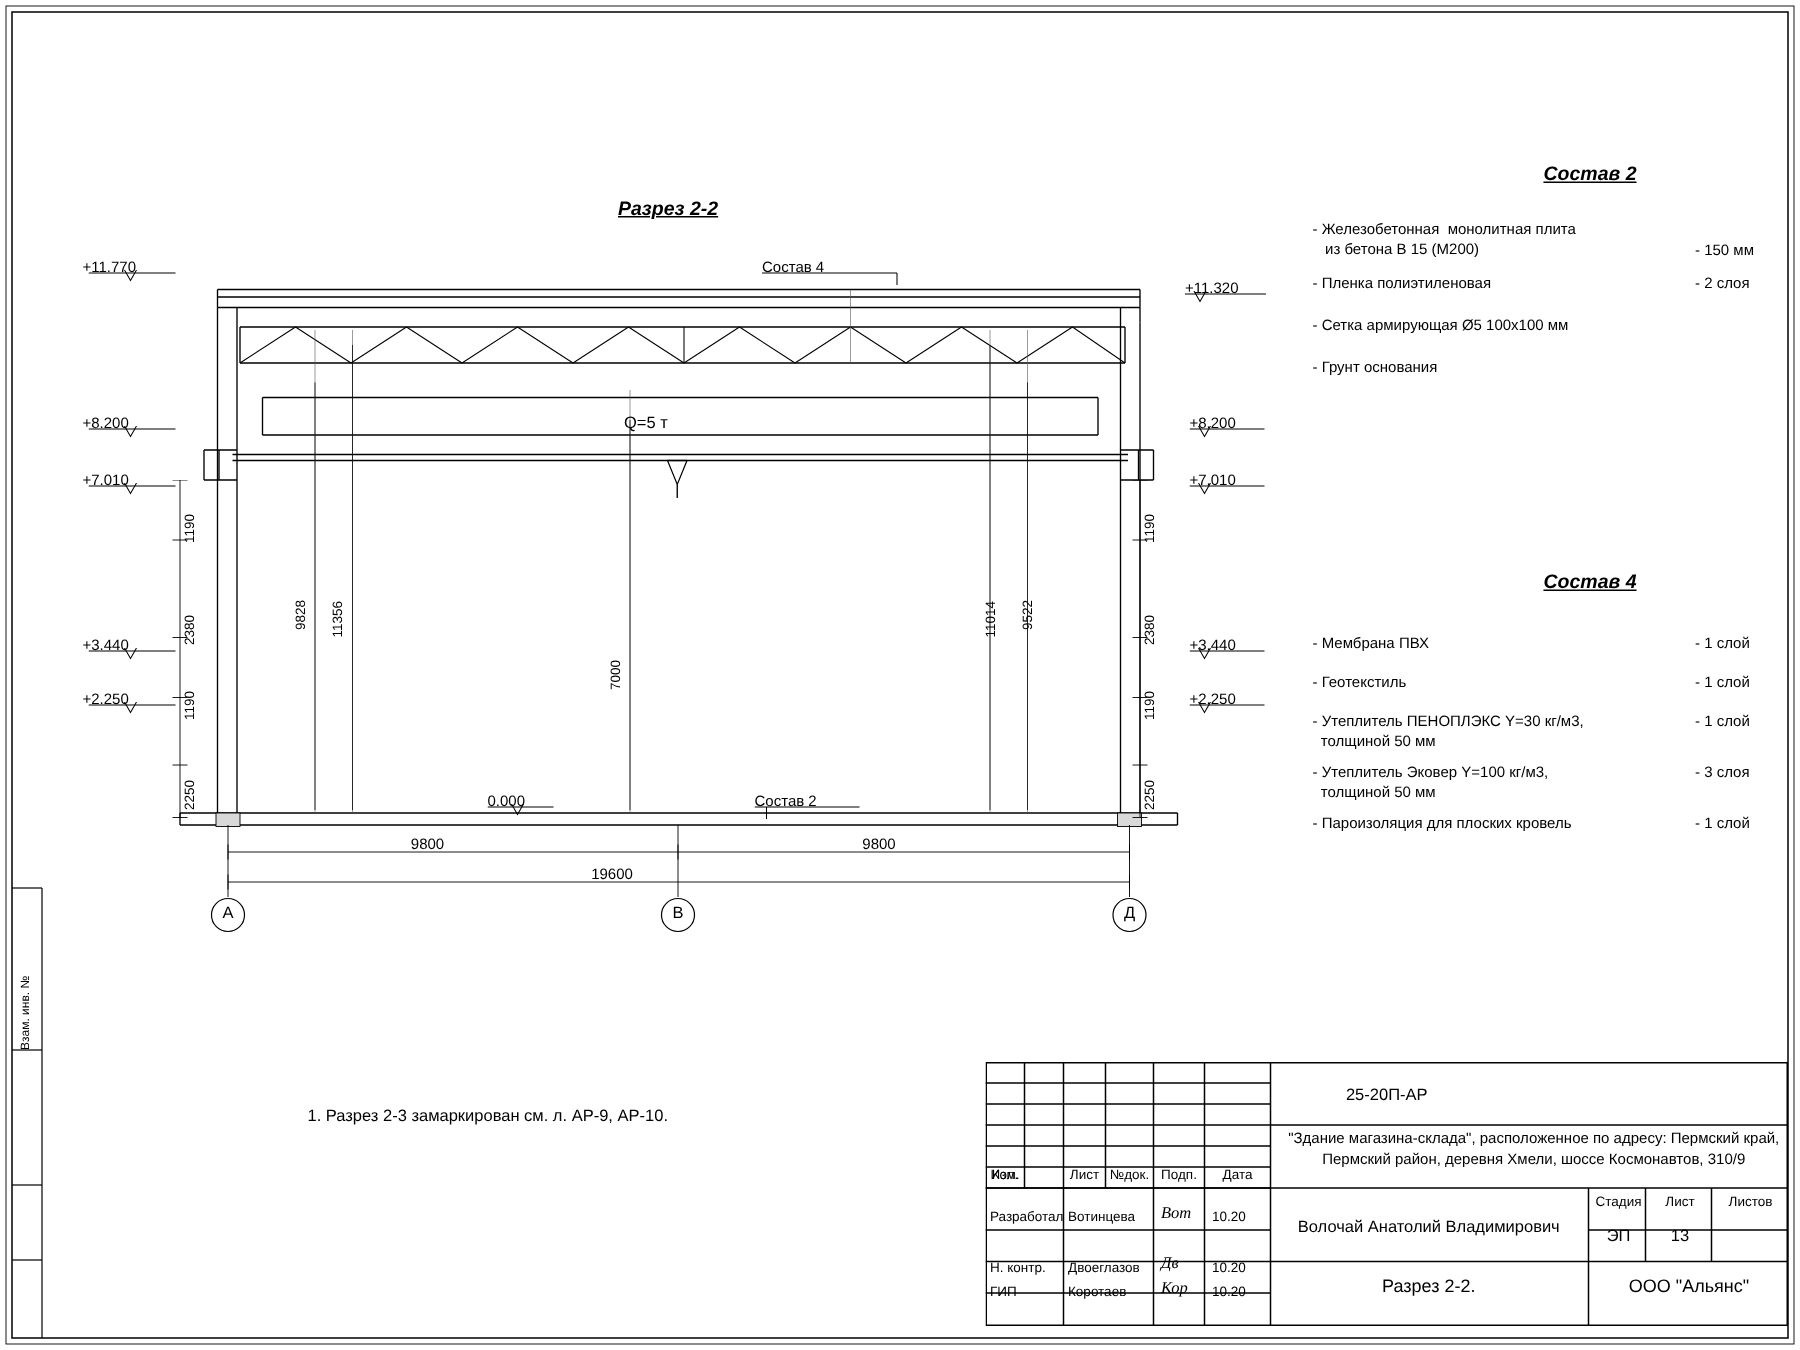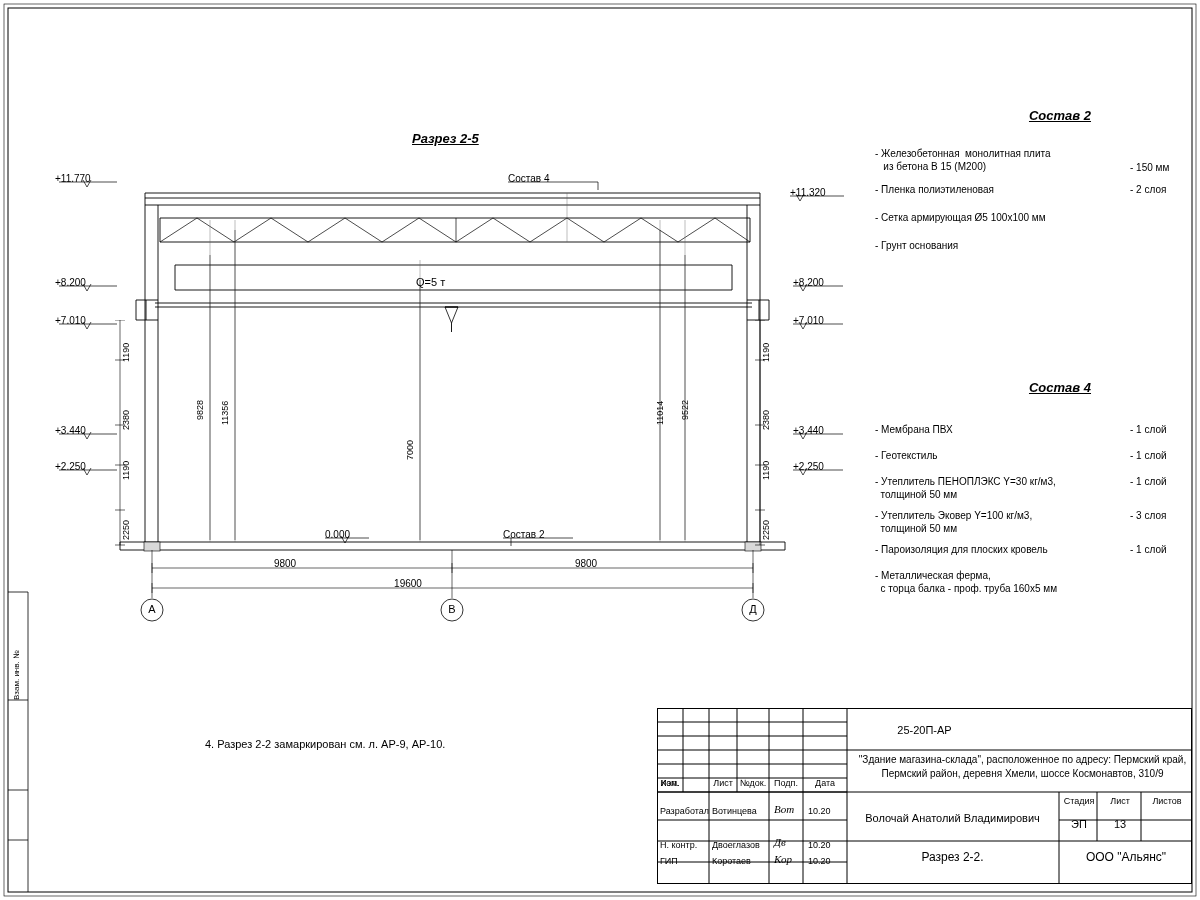--- a/index.html
+++ b/index.html
@@ -27,21 +27,21 @@
     <rect x="8" y="8" width="1184" height="884" fill="none" stroke="#000" stroke-width="1"></rect>
     <rect x="4" y="4" width="1192" height="892" fill="none" stroke="#000" stroke-width="0.6"></rect>
 
     <line x1="8" y1="592" x2="28" y2="592" stroke="#000" stroke-width="0.8"></line>
     <line x1="28" y1="592" x2="28" y2="892" stroke="#000" stroke-width="0.8"></line>
     <line x1="8" y1="700" x2="28" y2="700" stroke="#000" stroke-width="0.8"></line>
     <line x1="8" y1="790" x2="28" y2="790" stroke="#000" stroke-width="0.8"></line>
     <line x1="8" y1="840" x2="28" y2="840" stroke="#000" stroke-width="0.8"></line>
   </svg>
 
-  <div class="abs ttl" style="left:412px;top:131px;">Разрез 2-5</div>
+  <div class="abs ttl" style="left:412px;top:131px;">Разрез 2-2</div>
 
   <svg class="abs" style="left:60px;top:160px;" width="800" height="480">
     <defs>
       <marker id="dot" markerWidth="4" markerHeight="4" refX="2" refY="2">
         <circle cx="2" cy="2" r="1.2" fill="#000"></circle>
       </marker>
     </defs>
     <g stroke="#000" fill="none" stroke-width="0.9">
 
       <line x1="85" y1="33" x2="700" y2="33"></line>
@@ -289,21 +289,21 @@
   <div class="abs" style="left:503px;top:524px;">
     <span class="txt">Состав 2</span>
     <svg width="72" height="10" style="position:absolute;left:0;top:13px;">
         <line x1="0" y1="1" x2="70" y2="1" stroke="#000" stroke-width="0.7"></line>
         <line x1="8" y1="1" x2="8" y2="9" stroke="#000" stroke-width="0.7"></line>
       </svg>
   </div>
 
   <div class="abs txt t11" style="left:416px;top:276px;">Q=5 т</div>
 
-  <div class="abs txt t11" style="left:205px;top:738px;">4. Разрез 2-2 замаркирован см. л. АР-9, АР-10.</div>
+  <div class="abs txt t11" style="left:205px;top:738px;">1. Разрез 2-3 замаркирован см. л. АР-9, АР-10.</div>
 
   <div class="abs" style="left:875px;top:108px;width:310px;">
     <div class="ttl center" style="margin-left:60px;">Состав 2</div>
   </div>
   <div class="abs specblock" style="left:875px;top:148px;width:320px;">
     <div style="position:relative;height:30px;">
       <div class="txt" style="position:absolute;left:0;top:0;">- Железобетонная  монолитная плита
    из бетона В 15 (М200)</div>
       <div class="txt" style="position:absolute;left:255px;top:14px;">- 150 мм</div>
     </div>
@@ -339,25 +339,20 @@
       <div class="txt" style="position:absolute;left:255px;top:0;">- 1 слой</div>
     </div>
     <div style="position:relative;height:34px;">
       <div class="txt" style="position:absolute;left:0;top:0;">- Утеплитель Эковер Y=100 кг/м3,
   толщиной 50 мм</div>
       <div class="txt" style="position:absolute;left:255px;top:0;">- 3 слоя</div>
     </div>
     <div style="position:relative;height:26px;">
       <div class="txt" style="position:absolute;left:0;top:0;">- Пароизоляция для плоских кровель</div>
       <div class="txt" style="position:absolute;left:255px;top:0;">- 1 слой</div>
-    </div>
-    <div style="position:relative;height:30px;">
-      <div class="txt" style="position:absolute;left:0;top:0;">- Металлическая ферма,
-  с торца балка - проф. труба 160х5 мм</div>
-      <div class="txt" style="position:absolute;left:255px;top:0;"></div>
     </div>
   </div>
 
   <svg class="abs" style="left:657px;top:708px;" width="535" height="176">
     <g stroke="#000" stroke-width="1" fill="none">
       <rect x="0.5" y="0.5" width="534" height="175"></rect>
 
       <line x1="0" y1="14" x2="190" y2="14"></line>
       <line x1="0" y1="28" x2="190" y2="28"></line>
       <line x1="0" y1="42" x2="190" y2="42"></line>

